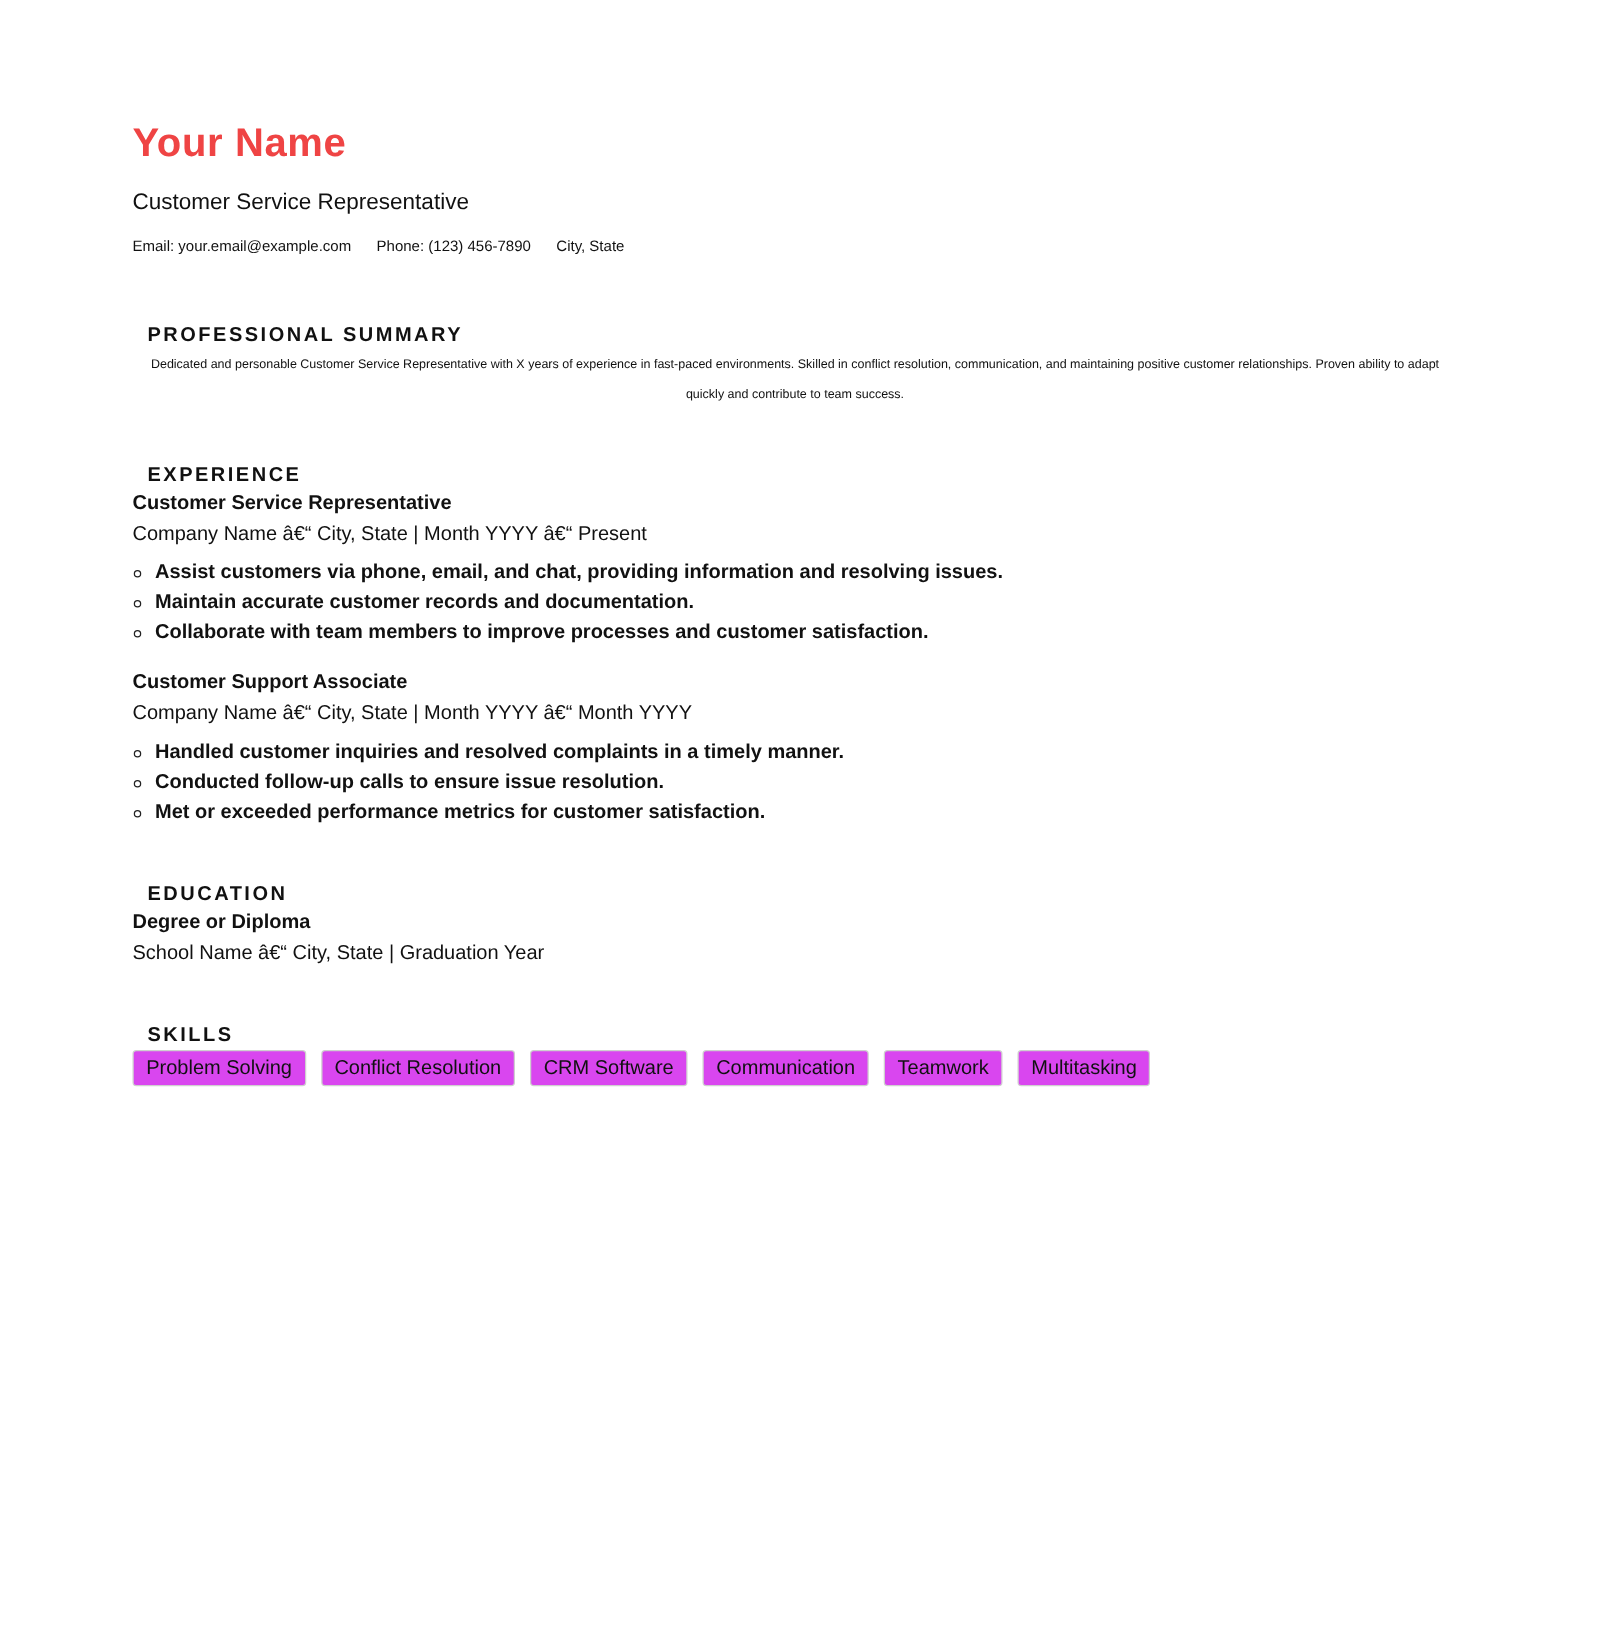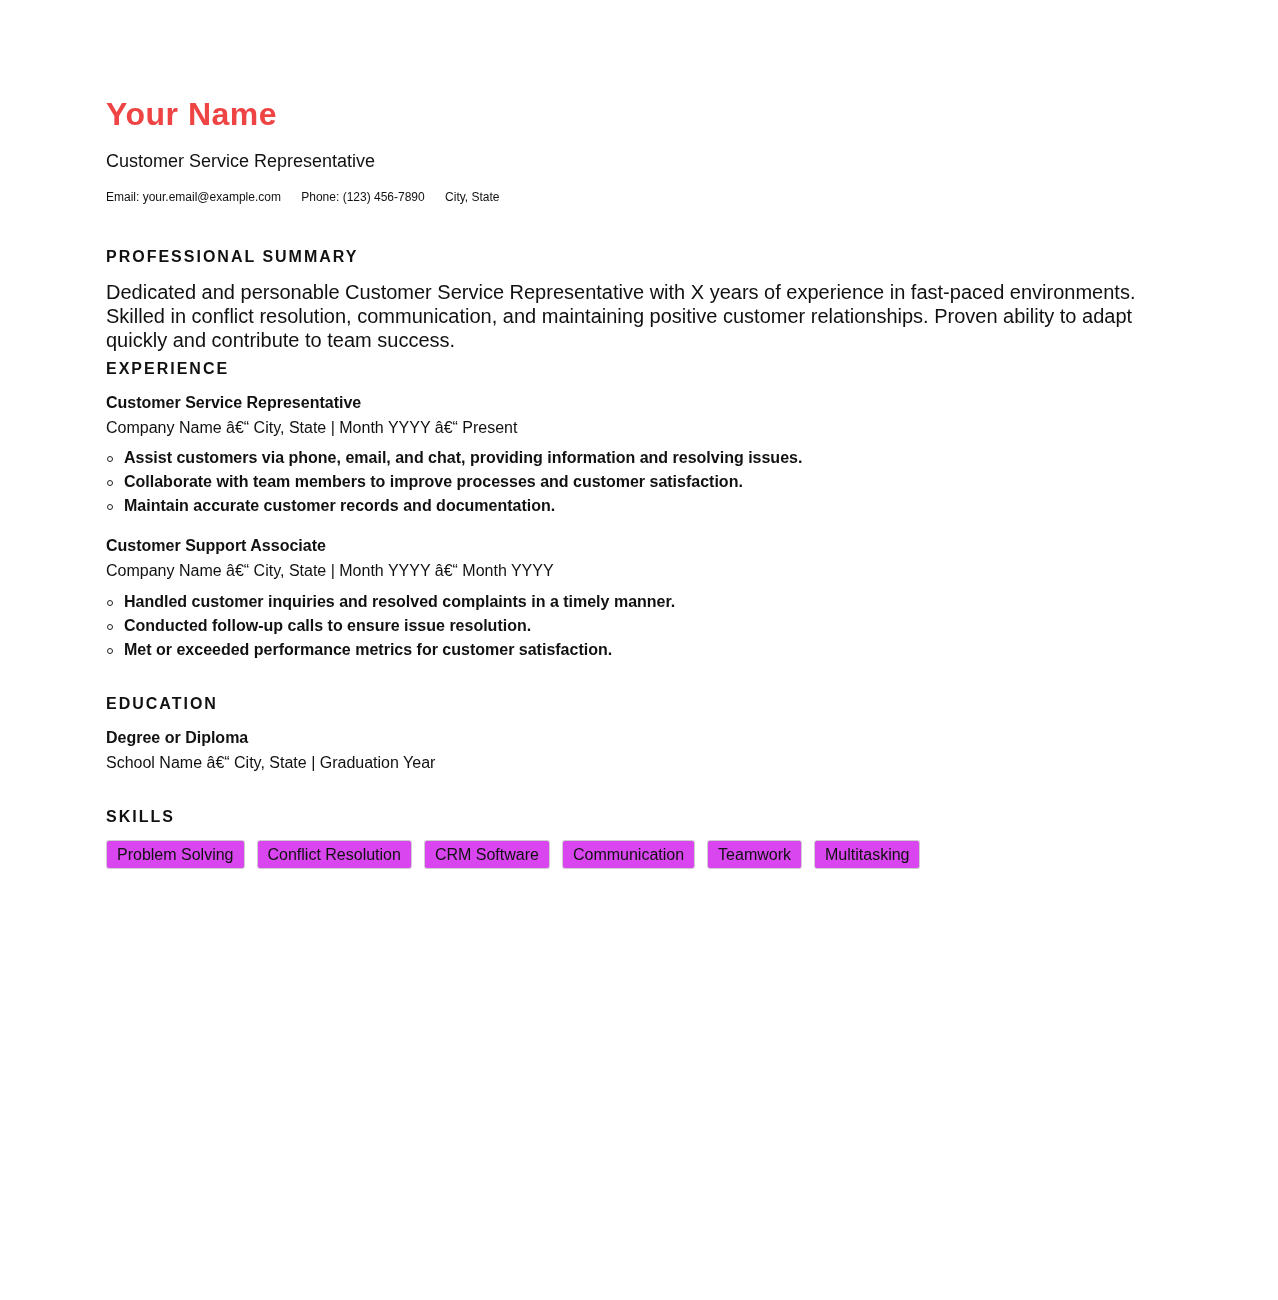--- a/index.html
+++ b/index.html
@@ -2,22 +2,22 @@
 <html><head>
 <meta charset="utf-8">
 <style>
   html, body { margin: 0; padding: 0; background: #ffffff; }
   body { width: 1278px; height: 1300px; font-family: "Liberation Sans", sans-serif; color: #111; }
   .page { position: absolute; left: 106px; top: 0; width: 1070px; }
   h1 { margin: 0; position: absolute; top: 96px; font-size: 32px; font-weight: bold; letter-spacing: 0.5px; color: #ef4444; white-space: nowrap; }
   .subtitle { position: absolute; top: 151px; font-size: 18px; white-space: nowrap; }
   .contact { position: absolute; top: 190px; font-size: 12px; white-space: nowrap; }
   .contact span { margin-right: 17px; }
-  .section-title { position: absolute; font-size: 16px; font-weight: bold; letter-spacing: 2px; margin: 0; white-space: nowrap; }
-  .para { position: absolute; font-size: 20px; line-height: 24px; margin: 0; width: 1060px; }
+  .section-title { position: absolute; font-size: 16px; font-weight: bold; letter-spacing: 2px; margin: 12px; white-space: nowrap; }
+  .para { position: absolute; font-size: 10px; line-height: 24px; margin: 0; width: 1060px; text-align: center; }
   .job-title { position: absolute; font-size: 16px; font-weight: bold; white-space: nowrap; }
   .job-meta { position: absolute; font-size: 16px; white-space: nowrap; }
   ul.bullets { position: absolute; margin: 0; padding: 0; list-style: none; font-size: 16px; font-weight: bold; }
   ul.bullets li { position: relative; padding-left: 18px; height: 24px; line-height: 24px; white-space: nowrap; }
   ul.bullets li::before { content: ""; position: absolute; left: 1px; top: 10px; width: 4px; height: 4px; border: 1px solid #222; border-radius: 50%; }
   .skills { position: absolute; top: 840px; display: flex; gap: 12px; }
   .tag { border: 1px solid #cfcfcf; border-radius: 3px; padding: 0 10px; height: 27px; line-height: 27px; font-size: 16px; white-space: nowrap; background: #d946ef; }
 </style>
 </head>
 <body>
@@ -33,22 +33,22 @@
 
   <h2 class="section-title" style="top:248px">PROFESSIONAL SUMMARY</h2>
   <p class="para" style="top:280px">Dedicated and personable Customer Service Representative with X years of experience in fast-paced environments. Skilled in conflict resolution, communication, and maintaining positive customer relationships. Proven ability to adapt quickly and contribute to team success.</p>
 
   <h2 class="section-title" style="top:360px">EXPERIENCE</h2>
 
   <div class="job-title" style="top:394px">Customer Service Representative</div>
   <div class="job-meta" style="top:419px">Company Name â€“ City, State | Month YYYY â€“ Present</div>
   <ul class="bullets" style="top:446px">
     <li>Assist customers via phone, email, and chat, providing information and resolving issues.</li>
+    <li>Maintain accurate customer records and documentation.</li>
     <li>Collaborate with team members to improve processes and customer satisfaction.</li>
-    <li>Maintain accurate customer records and documentation.</li>
   </ul>
 
   <div class="job-title" style="top:537px">Customer Support Associate</div>
   <div class="job-meta" style="top:562px">Company Name â€“ City, State | Month YYYY â€“ Month YYYY</div>
   <ul class="bullets" style="top:590px">
     <li>Handled customer inquiries and resolved complaints in a timely manner.</li>
     <li>Conducted follow-up calls to ensure issue resolution.</li>
     <li>Met or exceeded performance metrics for customer satisfaction.</li>
   </ul>
 

